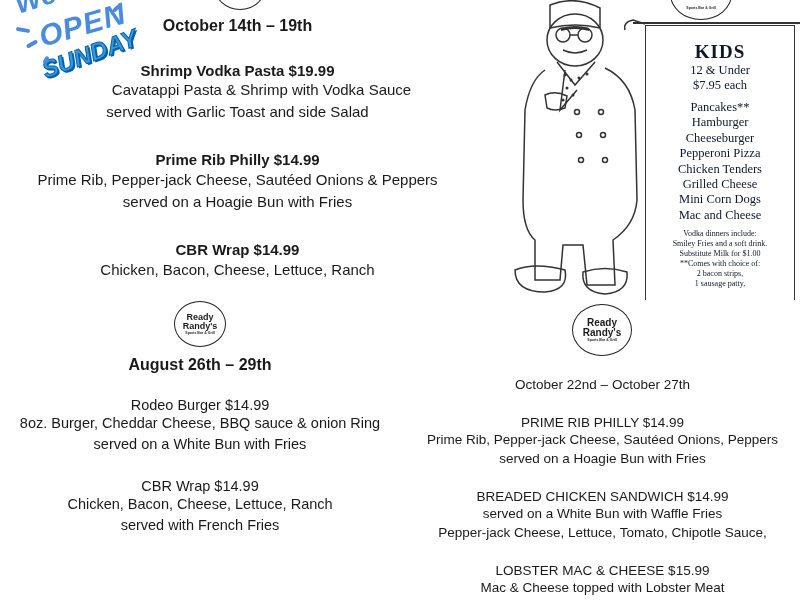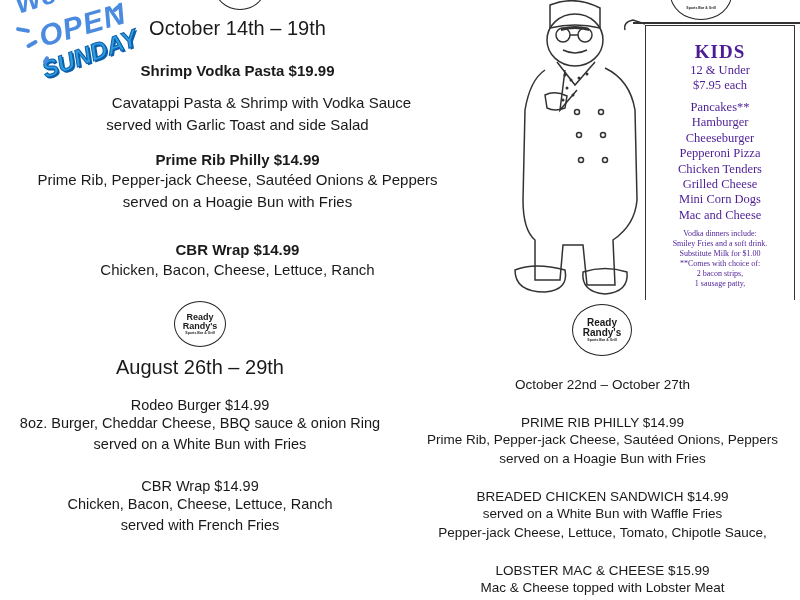--- a/index.html
+++ b/index.html
@@ -11,47 +11,47 @@
   .panel-right-bot { left:405px; top:300px; width:395px; height:300px; overflow:hidden; }
   .panel-right-top { left:505px; top:0; width:295px; height:300px; overflow:hidden; }
 
   
   .badge { left:0; top:0; width:150px; height:95px; }
   .badge .w1 { position:absolute; left:14px; top:-22px; font-size:28px; font-weight:bold; color:#4a8be0; transform:rotate(-18deg); font-style:italic; }
   .badge .w2 { position:absolute; left:38px; top:8px; font-size:30px; font-weight:bold; color:#4a8be0; transform:rotate(-16deg); font-style:italic; letter-spacing:1px; }
   .badge .w3 { position:absolute; left:40px; top:40px; font-size:24px; font-weight:900; color:#2f9be0; transform:rotate(-20deg); font-style:italic; -webkit-text-stroke:1px #0b5fa8; text-shadow:1px 2px 0 #0b5fa8; }
   .badge .dash { position:absolute; background:#4a8be0; height:4px; border-radius:2px; }
 
-  .date { font-size:20px; font-weight:normal; }
+  .date { font-size:16px; font-weight:bold; }
   .item-title { font-size:15px; font-weight:bold; }
   .item-desc { font-size:15px; line-height:22px; }
   .small-title { font-size:13.5px; font-weight:normal; }
   .small-desc { font-size:13.5px; line-height:19px; }
 
   .logo { border:1.5px solid #222; border-radius:50%; background:#fff; display:flex; flex-direction:column; align-items:center; justify-content:center; font-weight:bold; line-height:1; }
   .logo .l1 { font-size:9px; }
   .logo .l2 { font-size:3.5px; margin-top:1px; }
 
   
-  .scroll { left:140px; top:25px; width:148px; height:275px; border-left:1.5px solid #333; border-right:1.5px solid #333; border-top:1.5px solid #333; background:#fff; font-family:"Liberation Serif", "DejaVu Serif", serif; text-align:center; color:#4c1d95; }
+  .scroll { left:140px; top:25px; width:148px; height:275px; border-left:1.5px solid #333; border-right:1.5px solid #333; border-top:1.5px solid #333; background:#fff; font-family:"Liberation Serif", "DejaVu Serif", serif; text-align:center; color:#0f172a; }
   .kids-h { font-size:19px; font-weight:bold; margin-top:15px; letter-spacing:1px; }
   .kids-sub { font-size:12.5px; line-height:15px; }
   .kids-list { margin-top:7px; font-size:12.5px; line-height:15.4px; }
   .kids-note { margin-top:6px; font-size:8px; line-height:10px; }
 </style>
 </head>
 <body>
 
 <div class="abs panel-left-top">
   <div class="abs logo" style="left:214px; top:-38px; width:50px; height:46px;"></div>
   <div class="abs center date" style="left:0; width:475px; top:17px;">October 14th – 19th</div>
 
   <div class="abs center" style="left:0; width:475px; top:62px;">
     <div class="item-title">Shrimp Vodka Pasta $19.99</div>
-    <div class="item-desc" style="margin-top:13px;padding-left:48px;">Cavatappi Pasta &amp; Shrimp with Vodka Sauce</div>
+    <div class="item-desc" style="margin-top:0;padding-left:48px;">Cavatappi Pasta &amp; Shrimp with Vodka Sauce</div>
     <div class="item-desc">served with Garlic Toast and side Salad</div>
   </div>
 
   <div class="abs center" style="left:0; width:475px; top:151px;">
     <div class="item-title">Prime Rib Philly $14.99</div>
     <div class="item-desc" style="margin-top:1px;">Prime Rib, Pepper-jack Cheese, Sautéed Onions &amp; Peppers</div>
     <div class="item-desc">served on a Hoagie Bun with Fries</div>
   </div>
 
   <div class="abs center" style="left:0; width:475px; top:241px;">

